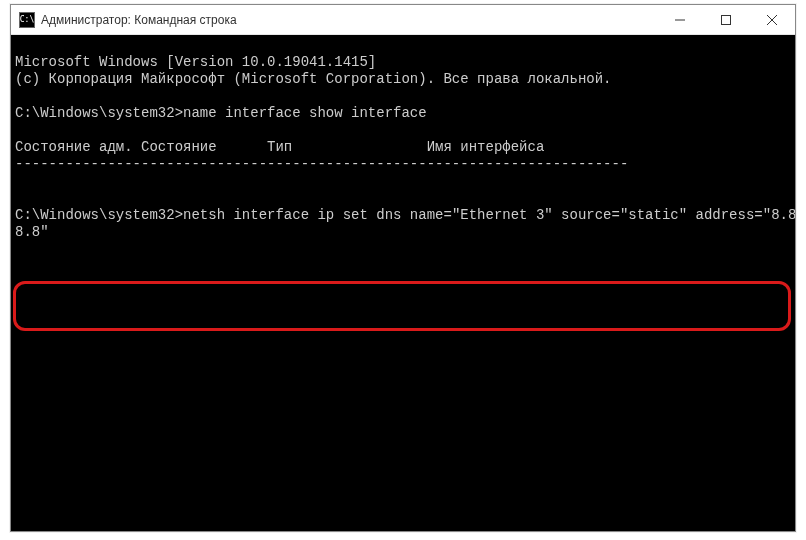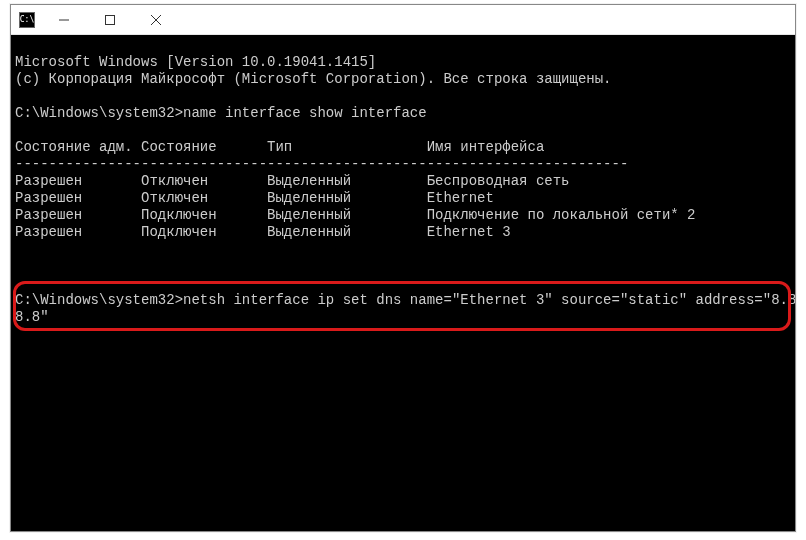--- a/index.html
+++ b/index.html
@@ -81,20 +81,21 @@
 </style>
 </head>
 <body>
 
 <div class="window">
 
   <div class="titlebar">
     <div class="icon">
       <span>C:\</span>
     </div>
+    <div class="title">Администратор: Командная строка</div>
     <div class="winbtns">
       <div class="winbtn">
         <svg viewBox="0 0 10 10">
             <line x1="0" y1="5" x2="10" y2="5" stroke="#333" stroke-width="1"></line>
           </svg>
       </div>
       <div class="winbtn">
         <svg viewBox="0 0 10 10">
             <rect x="0.5" y="0.5" width="9" height="9" fill="none" stroke="#333" stroke-width="1"></rect>
           </svg>
@@ -103,31 +104,26 @@
         <svg viewBox="0 0 10 10">
             <line x1="0" y1="0" x2="10" y2="10" stroke="#333" stroke-width="1"></line>
             <line x1="10" y1="0" x2="0" y2="10" stroke="#333" stroke-width="1"></line>
           </svg>
       </div>
     </div>
   </div>
 
   <div class="terminal">
 <span class="line">Microsoft Windows [Version 10.0.19041.1415]</span>
-<span class="line">(c) Корпорация Майкрософт (Microsoft Corporation). Все строка защищены.</span>
+<span class="line">(c) Корпорация Майкрософт (Microsoft Corporation). Все права локальной.</span>
 <span class="line"> </span>
 <span class="line"><span>C:\Windows\system32&gt;</span><span>name interface show interface</span></span>
 <span class="line"> </span>
 <span class="line" id="hdr-line">Состояние адм. Состояние      Тип                Имя интерфейса</span>
 <span class="line">-------------------------------------------------------------------------</span>
-<div id="rows"><span class="line">Разрешен       Отключен       Выделенный         Беспроводная сеть</span>
-<span class="line">Разрешен       Отключен       Выделенный         Ethernet</span>
-<span class="line">Разрешен       Подключен      Выделенный         Подключение по локальной сети* 2</span>
-<span class="line">Разрешен       Подключен      Выделенный         Ethernet 3</span>
-</div>
 <span class="line"> </span>
 <span class="line"> </span>
 <span class="line"><span>C:\Windows\system32&gt;</span><span>netsh interface ip set dns name="Ethernet 3" source="static" address="8.8.</span></span>
 <span class="line"><span>8.8"</span></span>
     <div class="hl" style="left:2px; top:246px; width:778px; height:50px;"></div>
   </div>
 
 </div>
 
 </body></html>

